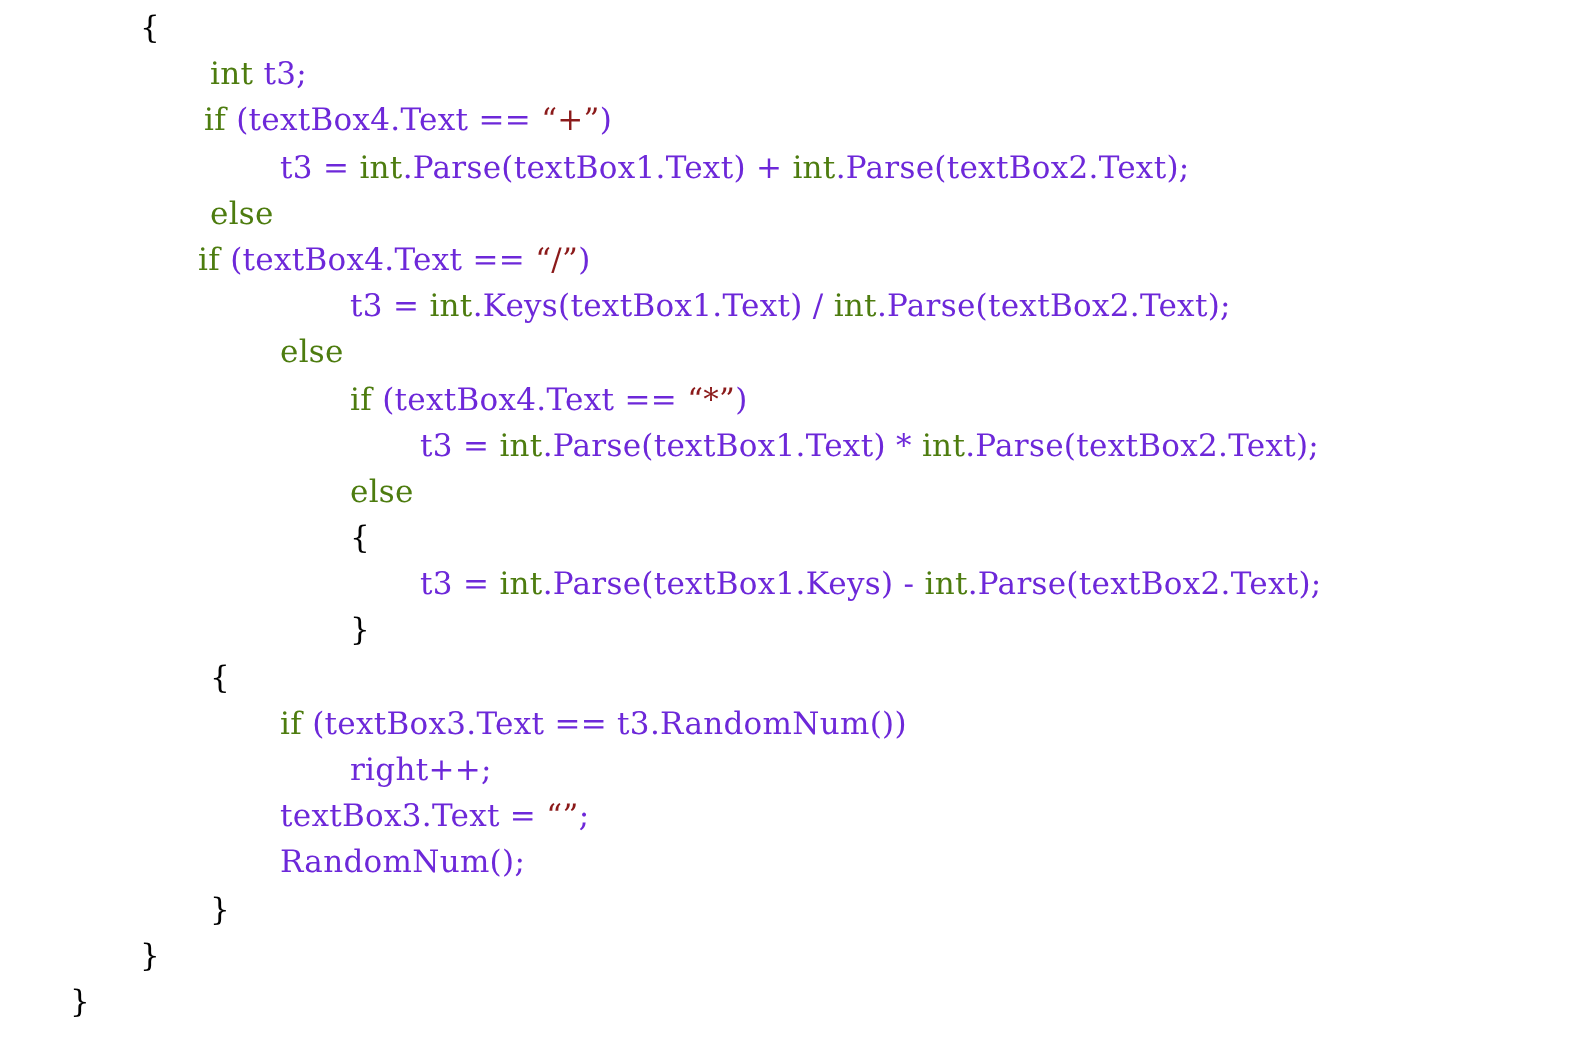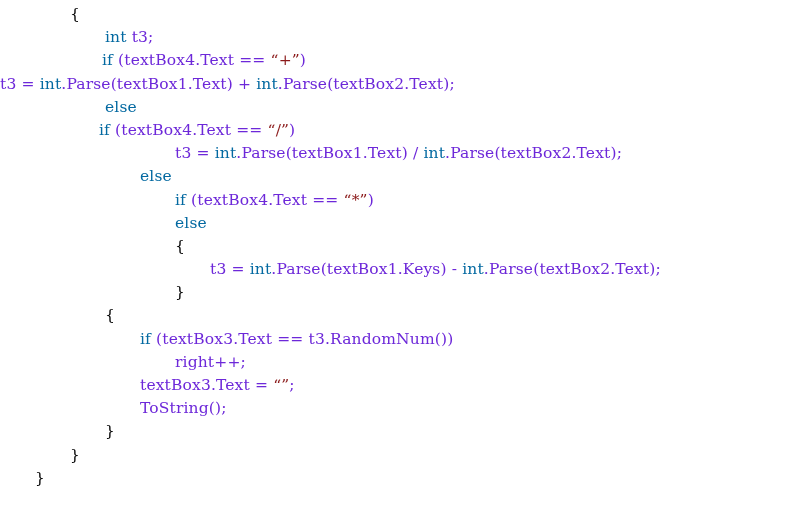--- a/index.html
+++ b/index.html
@@ -30,45 +30,46 @@
     white-space: pre;
     font-family: "DejaVu Serif", "Liberation Serif", serif;
     font-size: 15.5px;
     letter-spacing: 0.15px;
     color: #000000;
   }
   .tok {
     white-space: pre;
   }
   .t-plain    { color: #6d28d9; }
-  .t-keyword  { color: #0369a1; }
+  .t-keyword  { color: #4d7c0f; }
   .t-class    { color: #a8cfe0; }
   .t-string   { color: #8b1a1a; }
   .t-brace    { color: #000000; }
 </style>
 </head>
 <body>
 
 <div id="page">
   <div id="code-listing">
       <div class="code-line" style="padding-left: 70px;"><span class="tok t-brace">{</span></div>
       <div class="code-line" style="padding-left: 105px;"><span class="tok t-keyword">int</span><span class="tok t-plain"> t3;</span></div>
       <div class="code-line" style="padding-left: 102px;"><span class="tok t-keyword">if</span><span class="tok t-plain"> (textBox4.Text == </span><span class="tok t-string">“+”</span><span class="tok t-plain">)</span></div>
-      <div class="code-line" style=""><span class="tok t-plain">t3 = </span><span class="tok t-keyword">int</span><span class="tok t-plain">.Parse(textBox1.Text) + </span><span class="tok t-keyword">int</span><span class="tok t-plain">.Parse(textBox2.Text);</span></div>
+      <div class="code-line" style="padding-left: 140px;"><span class="tok t-plain">t3 = </span><span class="tok t-keyword">int</span><span class="tok t-plain">.Parse(textBox1.Text) + </span><span class="tok t-keyword">int</span><span class="tok t-plain">.Parse(textBox2.Text);</span></div>
       <div class="code-line" style="padding-left: 105px;"><span class="tok t-keyword">else</span></div>
       <div class="code-line" style="padding-left: 99px;"><span class="tok t-keyword">if</span><span class="tok t-plain"> (textBox4.Text == </span><span class="tok t-string">“/”</span><span class="tok t-plain">)</span></div>
-      <div class="code-line" style="padding-left: 175px;"><span class="tok t-plain">t3 = </span><span class="tok t-keyword">int</span><span class="tok t-plain">.Parse(textBox1.Text) / </span><span class="tok t-keyword">int</span><span class="tok t-plain">.Parse(textBox2.Text);</span></div>
+      <div class="code-line" style="padding-left: 175px;"><span class="tok t-plain">t3 = </span><span class="tok t-keyword">int</span><span class="tok t-plain">.Keys(textBox1.Text) / </span><span class="tok t-keyword">int</span><span class="tok t-plain">.Parse(textBox2.Text);</span></div>
       <div class="code-line" style="padding-left: 140px;"><span class="tok t-keyword">else</span></div>
       <div class="code-line" style="padding-left: 175px;"><span class="tok t-keyword">if</span><span class="tok t-plain"> (textBox4.Text == </span><span class="tok t-string">“*”</span><span class="tok t-plain">)</span></div>
+      <div class="code-line" style="padding-left: 210px;"><span class="tok t-plain">t3 = </span><span class="tok t-keyword">int</span><span class="tok t-plain">.Parse(textBox1.Text) * </span><span class="tok t-keyword">int</span><span class="tok t-plain">.Parse(textBox2.Text);</span></div>
       <div class="code-line" style="padding-left: 175px;"><span class="tok t-keyword">else</span></div>
       <div class="code-line" style="padding-left: 175px;"><span class="tok t-brace">{</span></div>
       <div class="code-line" style="padding-left: 210px;"><span class="tok t-plain">t3 = </span><span class="tok t-keyword">int</span><span class="tok t-plain">.Parse(textBox1.Keys) - </span><span class="tok t-keyword">int</span><span class="tok t-plain">.Parse(textBox2.Text);</span></div>
       <div class="code-line" style="padding-left: 175px;"><span class="tok t-brace">}</span></div>
       <div class="code-line" style="padding-left: 105px;"><span class="tok t-brace">{</span></div>
       <div class="code-line" style="padding-left: 140px;"><span class="tok t-keyword">if</span><span class="tok t-plain"> (textBox3.Text == t3.RandomNum())</span></div>
       <div class="code-line" style="padding-left: 175px;"><span class="tok t-plain">right++;</span></div>
       <div class="code-line" style="padding-left: 140px;"><span class="tok t-plain">textBox3.Text = </span><span class="tok t-string">“”</span><span class="tok t-plain">;</span></div>
-      <div class="code-line" style="padding-left: 140px;"><span class="tok t-plain">ToString();</span></div>
+      <div class="code-line" style="padding-left: 140px;"><span class="tok t-plain">RandomNum();</span></div>
       <div class="code-line" style="padding-left: 105px;"><span class="tok t-brace">}</span></div>
       <div class="code-line" style="padding-left: 70px;"><span class="tok t-brace">}</span></div>
       <div class="code-line" style="padding-left: 35px;"><span class="tok t-brace">}</span></div>
     </div>
 </div>
 
 </body></html>

